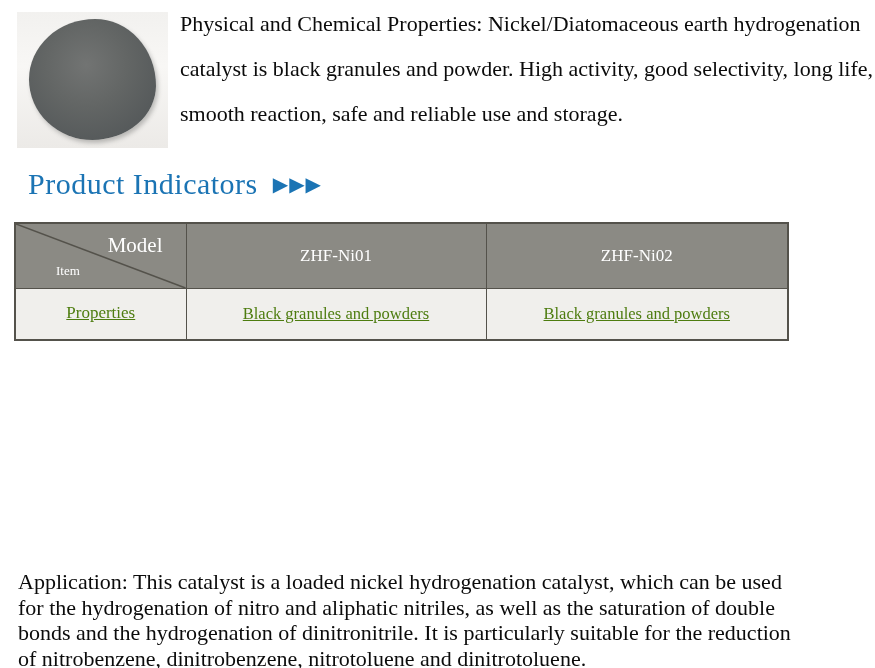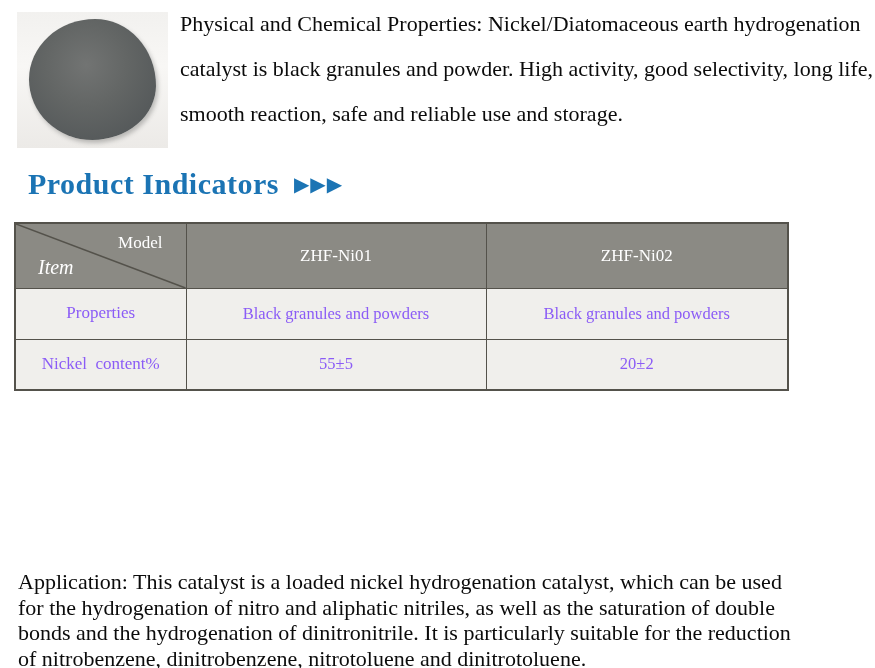--- a/index.html
+++ b/index.html
@@ -31,21 +31,21 @@
     position: absolute; left: 180px; top: 1px; width: 696px;
     font-size: 22px; line-height: 45px;
     color: #0b0b0b;
     text-align: left;
   }
 
   
   .heading {
     position: absolute; left: 28px; top: 167px;
     color: #1b74b4;
-    font-size: 30px; font-weight: bold;
+    font-size: 30px; font-weight: normal;
     letter-spacing: 0.5px;
     white-space: nowrap;
     text-align: center;
   }
   .heading .arrows {
     font-size: 20px;
     margin-left: 15px;
     letter-spacing: 1px;
     vertical-align: 3px;
     font-family: "DejaVu Sans", sans-serif;
@@ -69,40 +69,41 @@
     background: #8b8a84;
     color: #ffffff;
     font-weight: normal;
     font-size: 17px;
     height: 64px;
   }
   .indicators tbody td {
     background: #f0efec;
     font-size: 16.5px;
     height: 49.5px;
-    color: #8b5cf6;
+    color: #4d7c0f;
+    text-decoration: underline;
   }
   .indicators tbody td.rowlabel {
     font-size: 17px;
     padding: 0 16px;
     white-space: pre-wrap;
     line-height: 1.35;
   }
 
   
   .corner { position: relative; }
   .corner svg.diag {
     position: absolute; left: 0; top: 0;
     width: 100%; height: 100%;
   }
   .corner .corner-model {
-    position: absolute; top: 9px; right: 23px; font-size: 17px;
+    position: absolute; top: 9px; right: 23px; font-size: 21px;
   }
   .corner .corner-item {
-    position: absolute; bottom: 9px; left: 22px; font-size: 20px; font-style: italic;
+    position: absolute; bottom: 9px; left: 40px; font-size: 13px;
   }
 
   
   .application {
     position: absolute; left: 18px; top: 569px; width: 776px;
     font-size: 22px; line-height: 25.5px;
     color: #0b0b0b;
   }
 </style>
 </head>
@@ -136,21 +137,16 @@
       <th>ZHF-Ni01</th>
       <th>ZHF-Ni02</th>
     </tr>
   </thead>
   <tbody>
     <tr>
       <td class="rowlabel">Properties</td>
       <td>Black granules and powders</td>
       <td>Black granules and powders</td>
     </tr>
-    <tr>
-      <td class="rowlabel">Nickel  content%</td>
-      <td>55±5</td>
-      <td>20±2</td>
-    </tr>
   </tbody>
 </table>
 
 <div class="application">Application: This catalyst is a loaded nickel hydrogenation catalyst, which can be used for the hydrogenation of nitro and aliphatic nitriles, as well as the saturation of double bonds and the hydrogenation of dinitronitrile. It is particularly suitable for the reduction of nitrobenzene, dinitrobenzene, nitrotoluene and dinitrotoluene.</div>
 
 </body></html>

